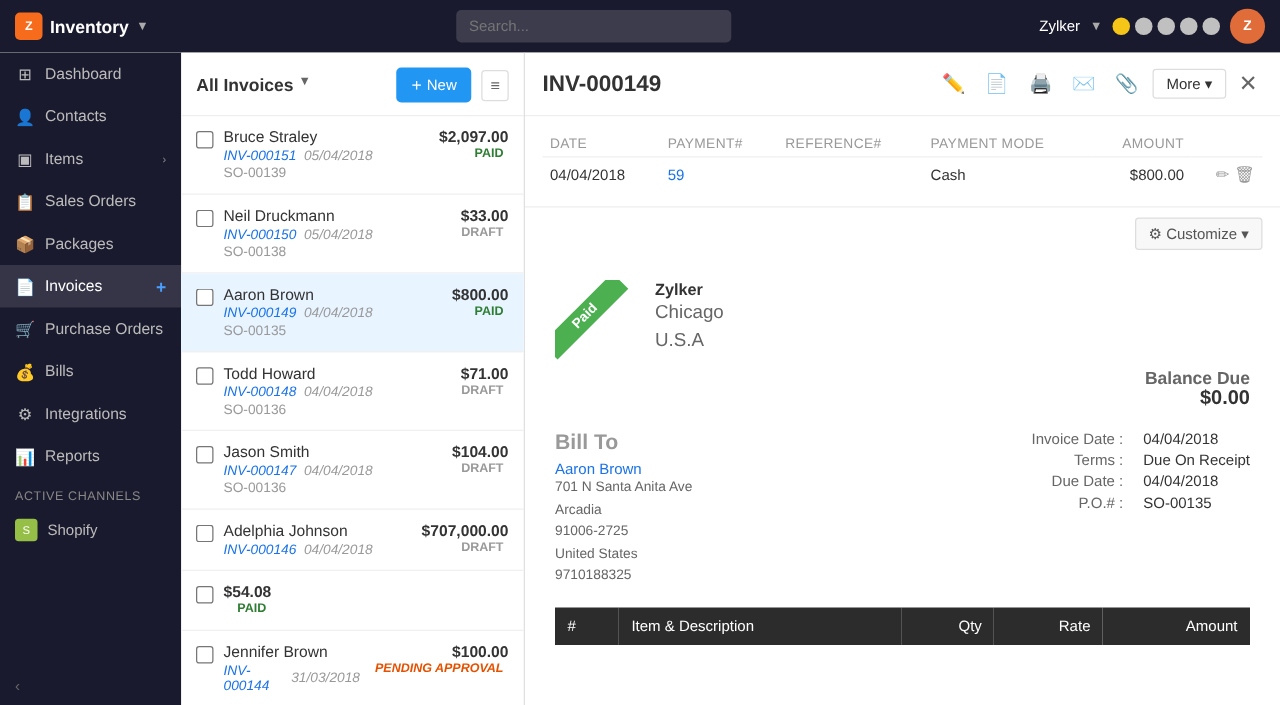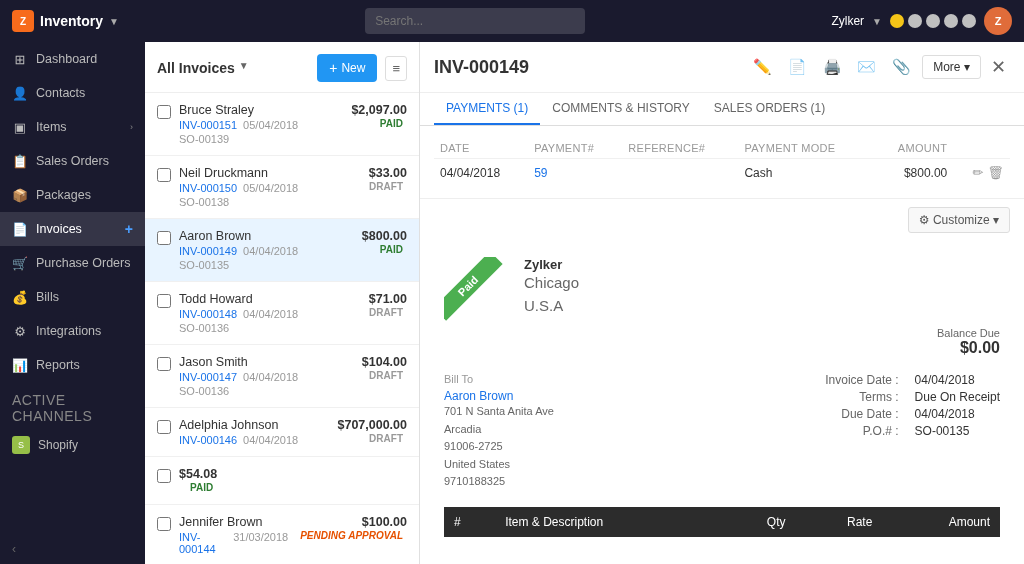--- a/index.html
+++ b/index.html
@@ -22,40 +22,40 @@
     .main-layout { display: flex; flex: 1; overflow: hidden; }
 
     
     .sidebar { width: 145px; background: #1a1a2e; color: #ccc; display: flex; flex-direction: column; flex-shrink: 0; overflow-y: auto; }
     .sidebar-item { display: flex; align-items: center; gap: 8px; padding: 9px 12px; cursor: pointer; font-size: 12.5px; color: #bbb; position: relative; }
     .sidebar-item.active { background: rgba(255,255,255,0.12); color: #fff; }
     .sidebar-item .icon { width: 16px; height: 16px; display: flex; align-items: center; justify-content: center; font-size: 13px; flex-shrink: 0; }
     .sidebar-item .label { flex: 1; }
     .sidebar-item .arrow { font-size: 9px; color: #888; }
     .sidebar-item .plus-btn { font-size: 14px; color: #4a9eff; font-weight: bold; }
-    .sidebar-section-title { font-size: 14px; color: #888; padding: 10px 12px 4px; text-transform: uppercase; letter-spacing: 0.5px; }
+    .sidebar-section-title { font-size: 10px; color: #888; padding: 10px 12px 4px; text-transform: uppercase; letter-spacing: 0.5px; }
     .shopify-item { display: flex; align-items: center; gap: 8px; padding: 8px 12px; cursor: pointer; font-size: 12px; color: #bbb; }
     .shopify-icon { width: 18px; height: 18px; background: #96bf48; border-radius: 3px; display: flex; align-items: center; justify-content: center; color: #fff; font-size: 9px; }
     .sidebar-collapse { padding: 8px 12px; color: #666; cursor: pointer; font-size: 12px; margin-top: auto; }
 
     
     .invoice-list-panel { width: 275px; background: #fff; border-right: 1px solid #e0e0e0; display: flex; flex-direction: column; flex-shrink: 0; }
     .panel-header { padding: 12px 12px 10px; display: flex; align-items: center; gap: 8px; border-bottom: 1px solid #eee; }
     .panel-title { font-size: 14px; font-weight: 600; color: #333; flex: 1; display: flex; align-items: flex-start; gap: 4px; }
     .panel-title .arrow { font-size: 10px; color: #666; }
     .new-btn { background: #2196F3; color: #fff; border: none; border-radius: 4px; padding: 6px 12px; font-size: 12px; cursor: pointer; display: flex; align-items: center; gap: 4px; }
     .new-btn .plus { font-size: 14px; }
     .list-menu-btn { background: none; border: 1px solid #ddd; border-radius: 3px; padding: 4px 6px; cursor: pointer; color: #666; font-size: 13px; }
     .invoice-list { overflow-y: auto; flex: 1; }
     .invoice-item { padding: 10px 12px; border-bottom: 1px solid #f0f0f0; cursor: pointer; display: flex; gap: 8px; align-items: flex-start; }
     .invoice-item.selected { background: #e8f4ff; }
     .invoice-checkbox { width: 14px; height: 14px; margin-top: 2px; flex-shrink: 0; }
     .invoice-info { flex: 1; }
     .invoice-name { font-size: 12.5px; font-weight: 500; color: #333; }
-    .invoice-meta { display: flex; gap: 6px; margin-top: 2px; }
+    .invoice-meta { display: flex; gap: 6px; align-items: center; margin-top: 2px; font-style: italic; }
     .invoice-num { font-size: 11px; color: #1a73e8; }
     .invoice-date { font-size: 11px; color: #999; }
     .invoice-so { font-size: 11px; color: #999; margin-top: 2px; }
     .invoice-right { text-align: right; }
     .invoice-amount { font-size: 12.5px; font-weight: 600; color: #333; }
     .status-badge { font-size: 10px; font-weight: 600; padding: 1px 4px; border-radius: 2px; }
     .status-paid { color: #2e7d32; }
     .status-draft { color: #999; }
     .status-pending { color: #e65100; font-style: italic; }
 
@@ -91,26 +91,26 @@
     .invoice-doc { padding: 16px 24px; position: relative; }
     .paid-ribbon { position: absolute; top: 16px; left: 24px; width: 70px; height: 70px; overflow: hidden; }
     .paid-ribbon-inner { background: #4caf50; color: #fff; font-size: 11px; font-weight: bold; transform: rotate(-45deg); position: absolute; top: 20px; left: -16px; width: 80px; text-align: center; padding: 3px 0; }
     .invoice-from { margin-left: 80px; margin-bottom: 10px; }
     .invoice-from-name { font-size: 13px; font-weight: 600; color: #333; }
     .invoice-from-addr { font-size: 15px; color: #666; line-height: 1.5; }
     .invoice-heading { font-size: 36px; font-weight: 300; color: #555; text-align: right; }
     .invoice-num-large { font-size: 12px; color: #666; text-align: right; }
 
     .invoice-balance { text-align: right; margin-bottom: 16px; }
-    .balance-label { font-size: 11px; color: #666; }
+    .balance-label { font-size: 14px; color: #666; font-weight: bold; }
     .balance-amount { font-size: 16px; font-weight: 600; color: #333; }
 
     .invoice-body { display: flex; gap: 20px; margin-bottom: 16px; }
     .bill-to { flex: 1; }
-    .bill-to-label { font-size: 11px; color: #999; margin-bottom: 4px; }
+    .bill-to-label { font-size: 17px; color: #999; margin-bottom: 4px; font-weight: bold; }
     .bill-to-name { font-size: 12px; color: #1a73e8; font-weight: 500; }
     .bill-to-addr { font-size: 11px; color: #666; line-height: 1.6; }
     .invoice-meta-right { display: grid; grid-template-columns: auto auto; gap: 3px 16px; align-content: start; font-size: 12px; }
     .meta-label { color: #666; text-align: right; }
     .meta-value { color: #333; font-weight: 500; }
 
     
     .line-items-table { width: 100%; border-collapse: collapse; font-size: 12px; margin-bottom: 12px; }
     .line-items-table thead tr { background: #2c2c2c; color: #fff; }
     .line-items-table thead th { padding: 8px 10px; text-align: left; font-weight: 500; font-size: 12px; }
@@ -328,25 +328,20 @@
         <button class="action-btn">✏️</button>
         <button class="action-btn">📄</button>
         <button class="action-btn">🖨️</button>
         <button class="action-btn">✉️</button>
         <button class="action-btn">📎</button>
         <button class="more-btn">More ▾</button>
         <button class="close-btn">✕</button>
       </div>
     </div>
 
-    <div class="detail-tabs">
-      <div class="tab active">PAYMENTS (1)</div>
-      <div class="tab">COMMENTS &amp; HISTORY</div>
-      <div class="tab">SALES ORDERS (1)</div>
-    </div>
 
     <div class="payments-section">
       <table class="payments-table">
         <thead>
           <tr>
             <th>DATE</th>
             <th>PAYMENT#</th>
             <th>REFERENCE#</th>
             <th>PAYMENT MODE</th>
             <th style="text-align:right">AMOUNT</th>

